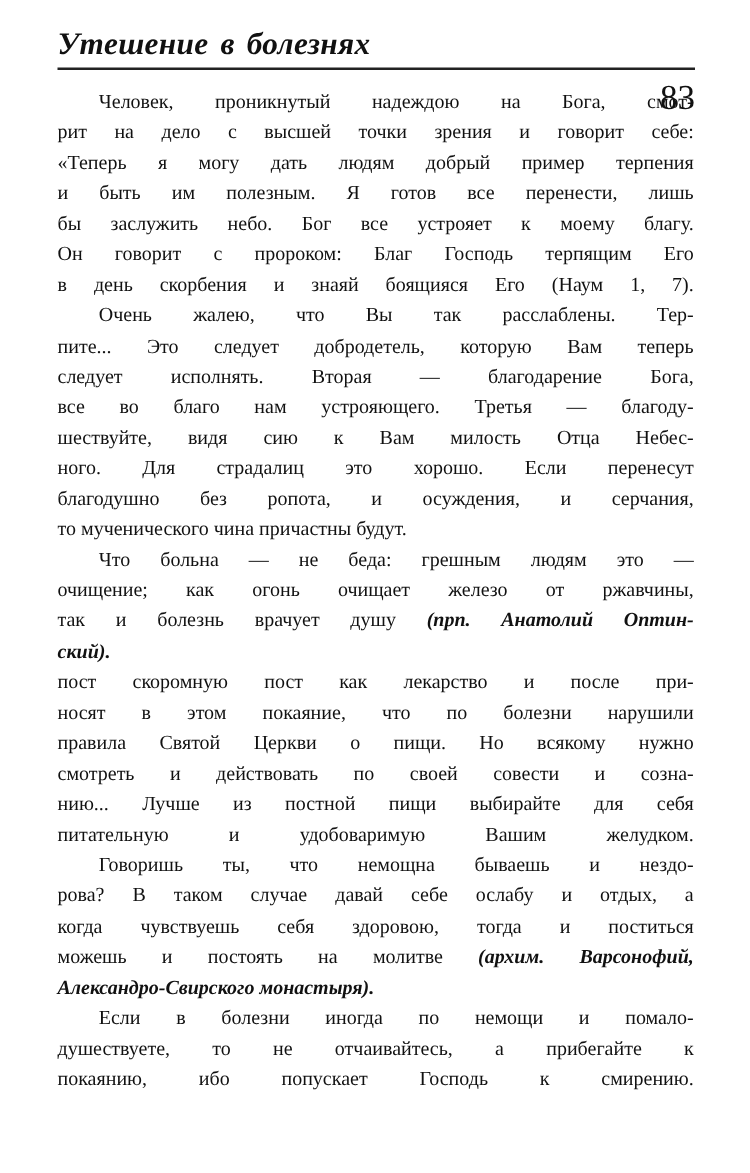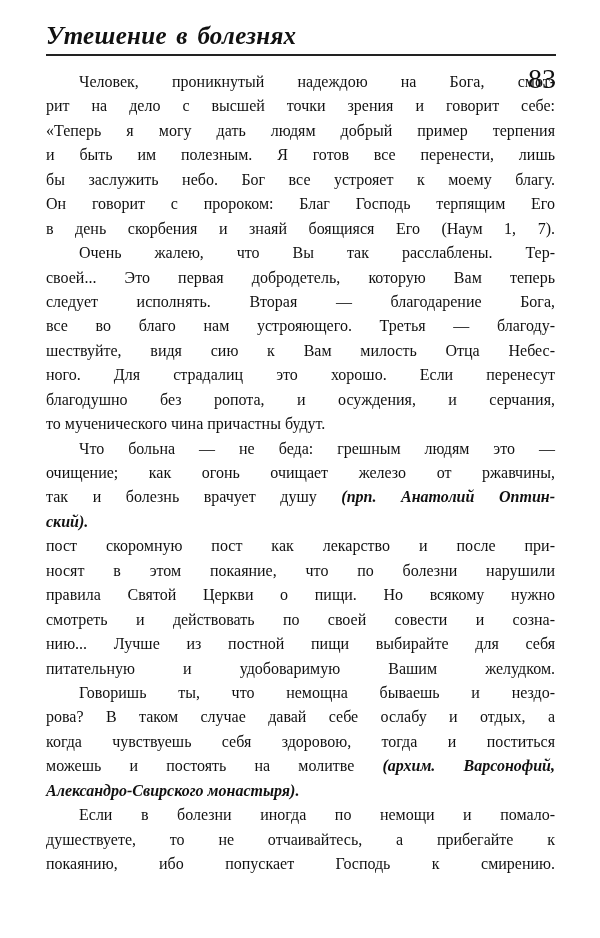--- a/index.html
+++ b/index.html
@@ -88,21 +88,21 @@
   <div class="head-rule"></div>
   <div class="body-text" id="body-text">
       <div class="line indent"><span>Человек, проникнутый надеждою на Бога, смот-</span></div>
       <div class="line"><span>рит на дело с высшей точки зрения и говорит себе:</span></div>
       <div class="line"><span>«Теперь я могу дать людям добрый пример терпения</span></div>
       <div class="line"><span>и быть им полезным. Я готов все перенести, лишь</span></div>
       <div class="line"><span>бы заслужить небо. Бог все устрояет к моему благу.</span></div>
       <div class="line"><span>Он говорит с пророком: </span><span class="it">Благ Господь терпящим Его</span></div>
       <div class="line"><span class="it">в день скорбения и знаяй боящияся Его</span><span> (Наум 1, 7).</span></div>
       <div class="line indent"><span>Очень жалею, что Вы так расслаблены. Тер-</span></div>
-      <div class="line"><span>своей... Это первая добродетель, которую Вам теперь</span></div>
+      <div class="line"><span>пите... Это следует добродетель, которую Вам теперь</span></div>
       <div class="line"><span>следует исполнять. Вторая — благодарение Бога,</span></div>
       <div class="line"><span>все во благо нам устрояющего. Третья — благоду-</span></div>
       <div class="line"><span>шествуйте, видя сию к Вам милость Отца Небес-</span></div>
       <div class="line"><span>ного. Для страдалиц это хорошо. Если перенесут</span></div>
       <div class="line"><span>благодушно без ропота, и осуждения, и серчания,</span></div>
       <div class="line last"><span>то мученического чина причастны будут.</span></div>
       <div class="line indent"><span>Что больна — не беда: грешным людям это —</span></div>
       <div class="line"><span>очищение; как огонь очищает железо от ржавчины,</span></div>
       <div class="line"><span>так и болезнь врачует душу </span><span class="itb">(прп. Анатолий Оптин-</span></div>
       <div class="line last"><span class="itb">ский).</span></div>

